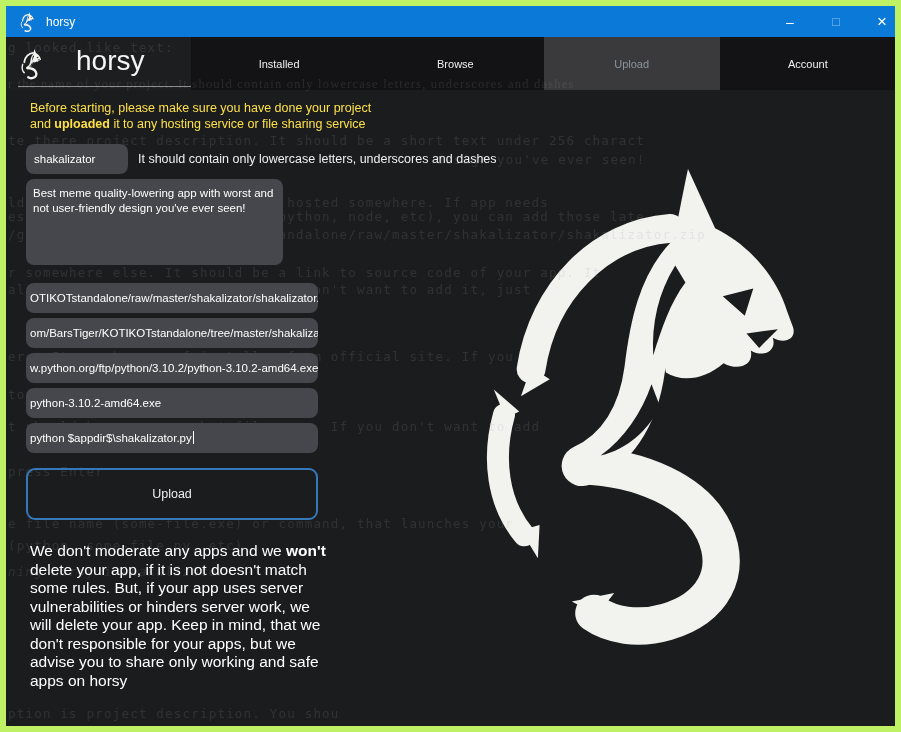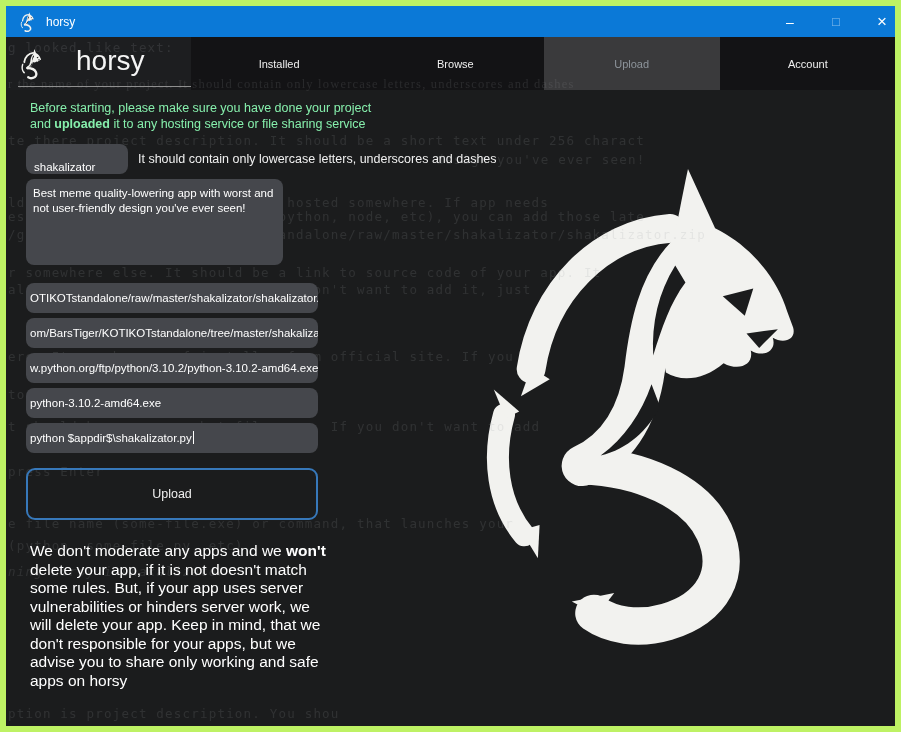--- a/index.html
+++ b/index.html
@@ -34,24 +34,24 @@
   .tab.active { background:#3a3a3c; color:#8d949b; }
   
   .ghost-layer { position:absolute; left:0; top:84px; width:901px; height:648px; z-index:2;
                  pointer-events:none; }
   .ghost-line { position:absolute; font-family:"DejaVu Sans Mono","Liberation Mono",monospace;
                 font-size:12.5px; letter-spacing:1.2px; color:#9a9da0; opacity:.16; white-space:nowrap; }
   
   .logo-big { position:absolute; left:442px; top:136px; width:424px; height:522px; z-index:1; }
   
   .content { position:absolute; left:0; top:84px; width:901px; height:648px; z-index:3; }
-  .intro { position:absolute; left:24px; top:10px; font-size:12.5px; line-height:16px; color:#86efac; }
+  .intro { position:absolute; left:24px; top:10px; font-size:12.5px; line-height:16px; color:#fde047; }
   .field { position:absolute; background:#45474c; border-radius:8px; color:#fff;
            font-size:11.5px; overflow:hidden; white-space:nowrap; }
-  .name-field { left:20px; top:54px; width:102px; height:30px; line-height:30px; padding:8px 8px; }
+  .name-field { left:20px; top:54px; width:102px; height:30px; line-height:30px; padding:0 8px; }
   .name-hint  { position:absolute; left:132px; top:54px; height:30px; line-height:30px;
                 font-size:12.5px; color:#f0f0f0; }
   .desc-field { left:20px; top:89px; width:257px; height:86px; padding:7px 7px;
                 line-height:15px; white-space:normal; }
   .url-field  { left:20px; width:292px; height:30px; line-height:30px; padding:0 7px; text-indent:-3px; }
   .caret { display:inline-block; width:1px; height:13px; background:#fff; vertical-align:-2px; margin-left:1px; }
   .upload-btn { position:absolute; left:20px; top:378px; width:292px; height:52px;
                 border:2px solid #3778ba; border-radius:9px; background:transparent;
                 color:#f0f0f0; font-size:12.5px; font-family:inherit; cursor:pointer; }
   .disclaimer { position:absolute; left:24px; top:452px; width:300px; font-size:15.5px;

